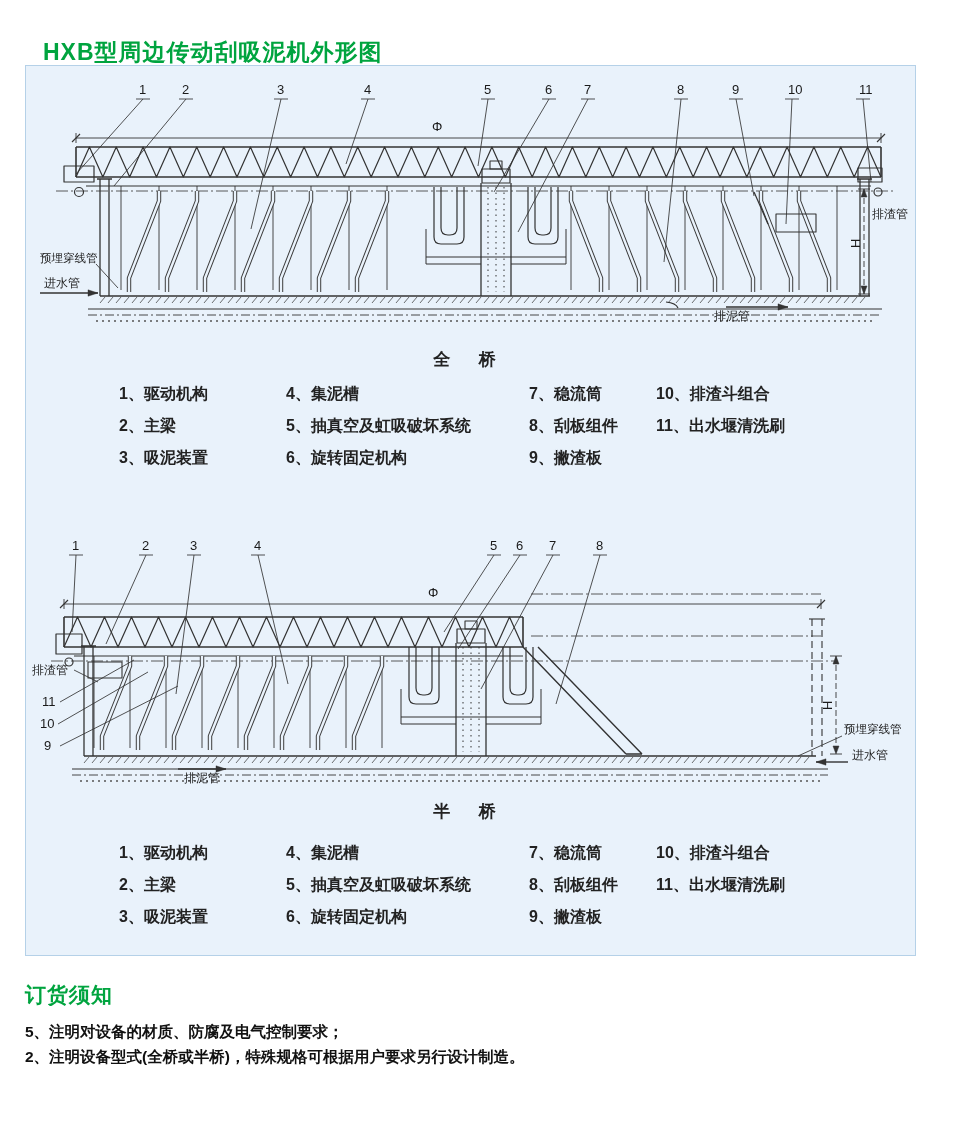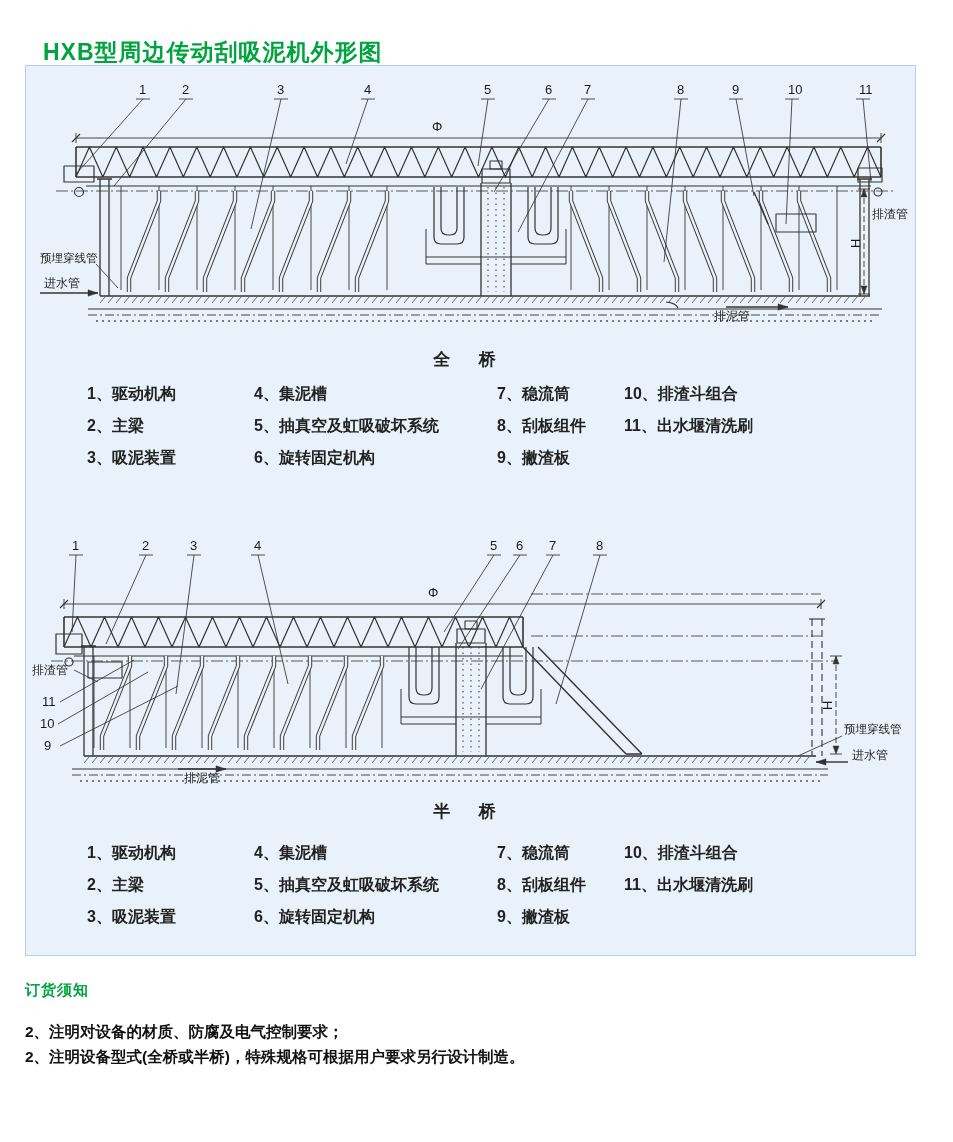--- a/index.html
+++ b/index.html
@@ -27,25 +27,25 @@
     position:absolute;left:0;width:100%;text-align:center;
     font-size:17px;font-weight:600;color:#222;letter-spacing:12px;
   }
   #cap1{top:282px;}
   #cap2{top:734px;}
   .legend{position:absolute;left:0;width:100%;}
   #leg1{top:312px;}
   #leg2{top:771px;}
   .legend .lrow{
     display:grid;grid-template-columns:167px 243px 127px auto;
-    margin-left:61px;line-height:32px;font-size:16px;font-weight:600;color:#222;
+    margin-left:93px;line-height:32px;font-size:16px;font-weight:600;color:#222;
   }
   .order-heading{
     position:absolute;left:25px;top:981px;margin:0;
-    font-size:15px;font-weight:700;color:#00A43F;letter-spacing:1px;
+    font-size:21px;font-weight:700;color:#00A43F;letter-spacing:1px;
   }
   .order-notes{position:absolute;left:25px;top:1019px;width:900px;}
   .order-notes .note{font-size:15.5px;font-weight:600;line-height:25px;color:#111;}
 </style>
 </head>
 <body>
 
 <h1 class="page-title">HXB型周边传动刮吸泥机外形图</h1>
 
 <div class="panel">
@@ -541,15 +541,15 @@
       <span>3、吸泥装置</span>
       <span>6、旋转固定机构</span>
       <span>9、撇渣板</span>
       <span></span>
     </div>
   </div>
 </div>
 
 <h2 class="order-heading">订货须知</h2>
 <div class="order-notes">
-  <div class="note">2、注明对设备的材质、防腐及电气控制要求；</div>
+  <div class="note">5、注明对设备的材质、防腐及电气控制要求；</div>
   <div class="note">2、注明设备型式(全桥或半桥)，特殊规格可根据用户要求另行设计制造。</div>
 </div>
 
 </body></html>

